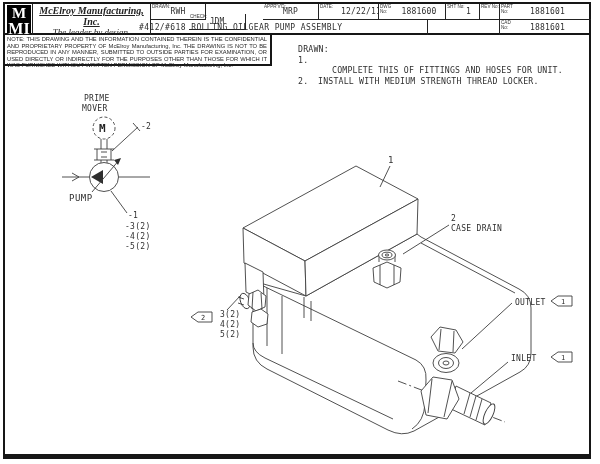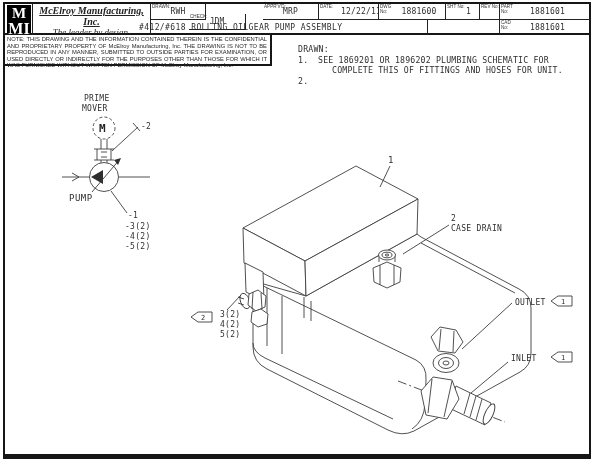--- a/index.html
+++ b/index.html
@@ -111,26 +111,27 @@
     </div>
   </div>
 
   <div id="disclaimer">NOTE: THIS DRAWING AND THE INFORMATION CONTAINED THEREIN IS THE CONFIDENTIAL AND PROPRIETARY PROPERTY OF McElroy Manufacturing, Inc. THE DRAWING IS NOT TO BE REPRODUCED IN ANY MANNER, SUBMITTED TO OUTSIDE PARTIES FOR EXAMINATION, OR USED DIRECTLY OR INDIRECTLY FOR THE PURPOSES OTHER THAN THOSE FOR WHICH IT WAS FURNISHED WITHOUT WRITTEN PERMISSION OF McElroy Manufacturing, Inc.</div>
 
   <div id="notes">
     <div>DRAWN:</div>
     <div class="note-row">
       <span class="note-num">1.</span>
       <span>
-        <span>SEE 1869201 OR 1896202 PLUMBING SCHEMATIC FOR</span><br>
+        <br>
         <span class="note-line2">COMPLETE THIS OF FITTINGS AND HOSES FOR UNIT.</span>
       </span>
     </div>
     <div class="note-row">
       <span class="note-num">2.</span>
+      <span>INSTALL WITH MEDIUM STRENGTH THREAD LOCKER.</span>
     </div>
   </div>
 
   <svg id="drawing" width="600" height="464" viewBox="0 0 600 464">
 
     <g>
       <text class="dtext" x="84" y="101">PRIME</text>
       <text class="dtext" x="82" y="111">MOVER</text>
       <circle class="ln" cx="104" cy="128" r="11" stroke-dasharray="3 2.2"></circle>
       <text class="msym" x="99" y="132">M</text>

